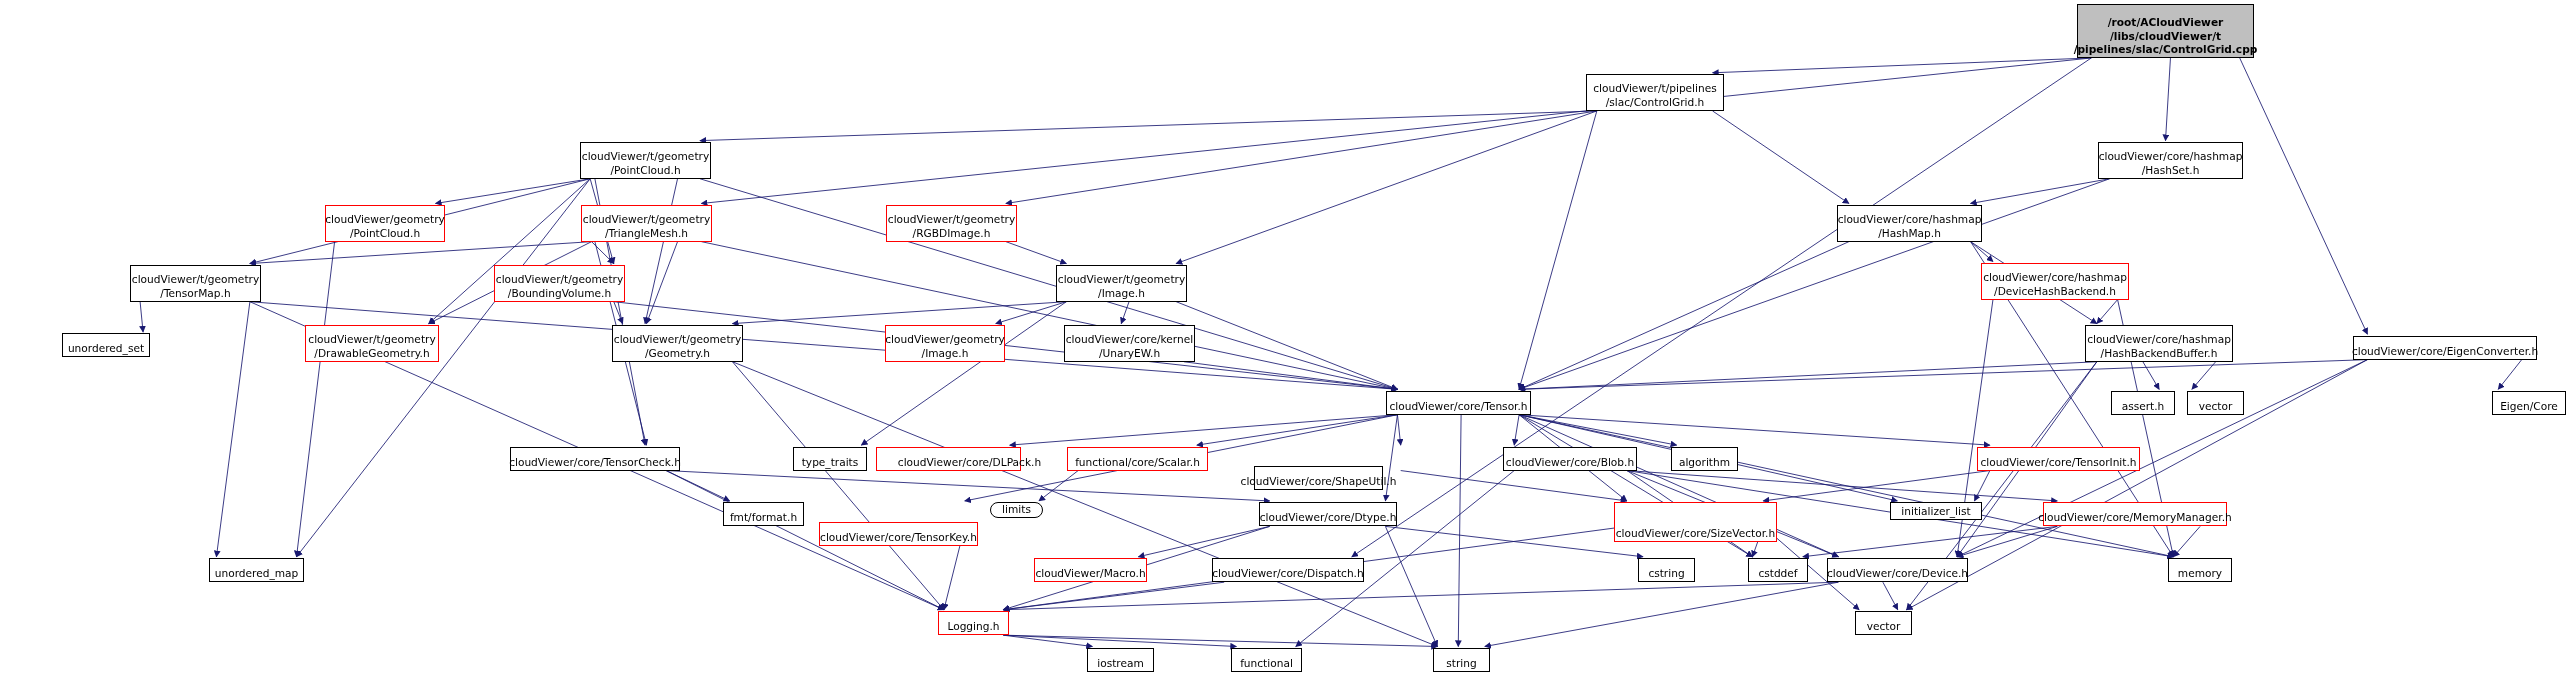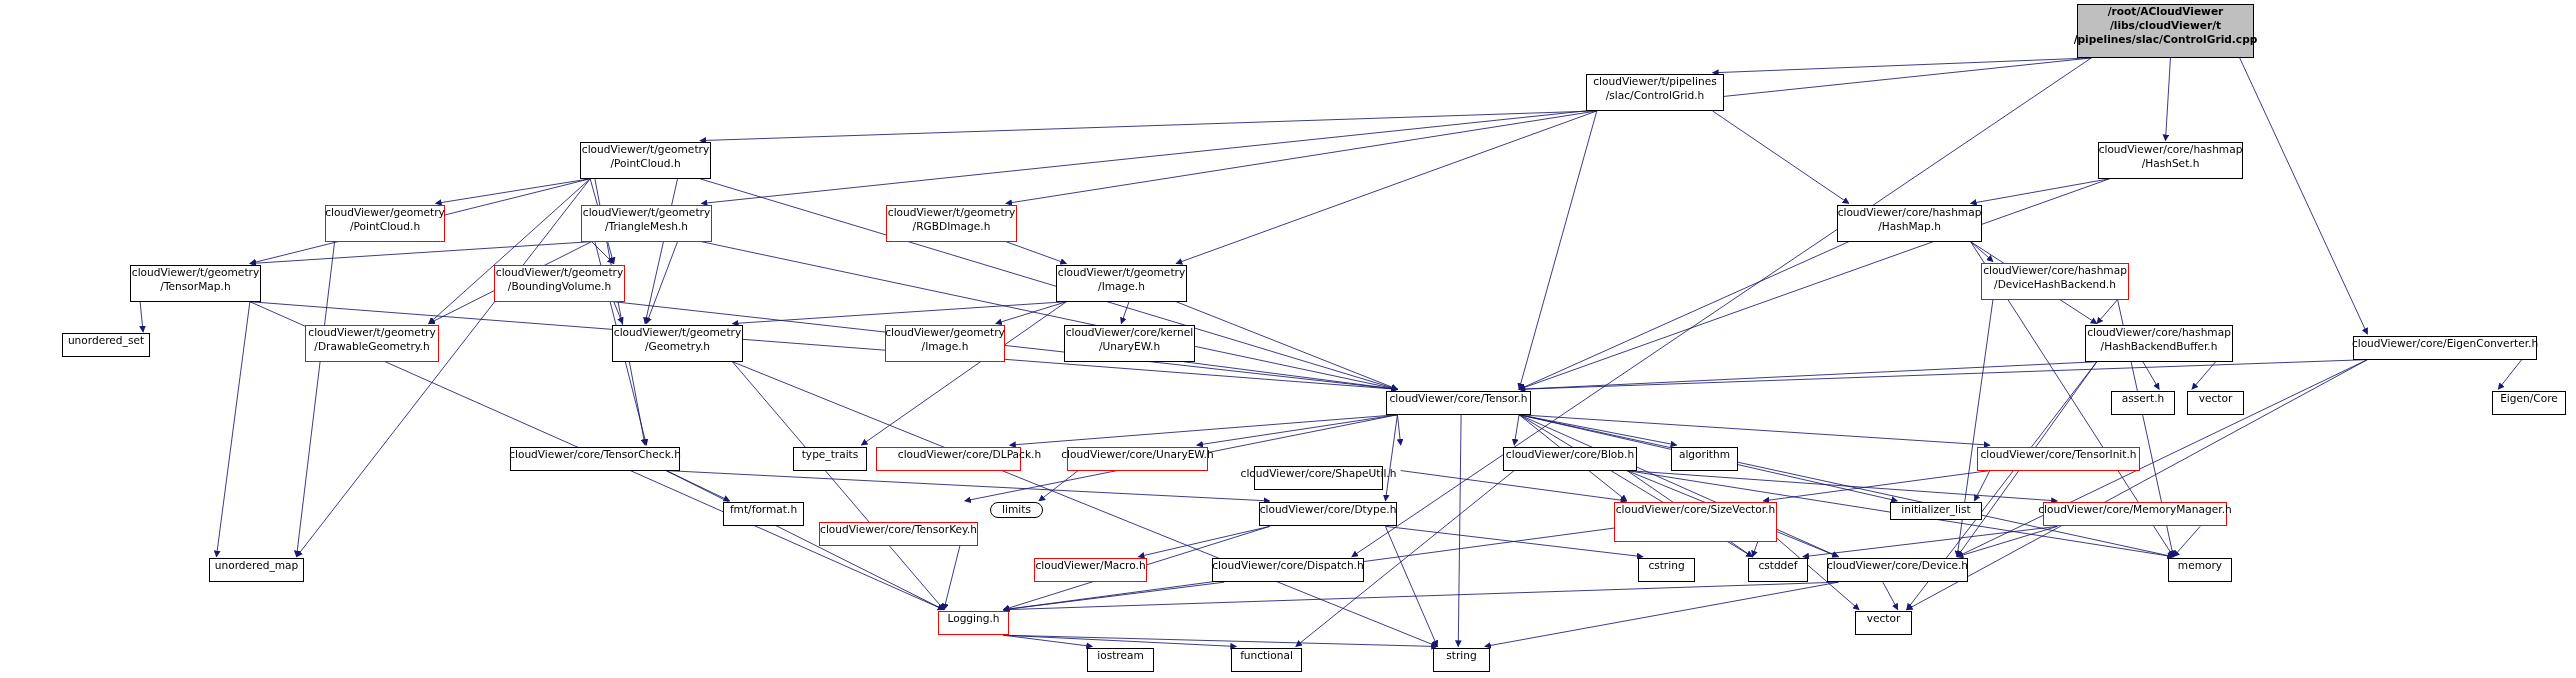--- a/index.html
+++ b/index.html
@@ -1,21 +1,21 @@
 <!DOCTYPE html>
 <html style="font-size:11.3px"><head>
 <meta charset="utf-8">
 <style>
   html,body{margin:0;padding:0;background:#ffffff;}
   #canvas{position:relative;width:2576px;height:679px;background:#ffffff;overflow:hidden;
           font-family:"DejaVu Sans","Liberation Sans",sans-serif;}
   #edge-layer{position:absolute;left:0;top:0;z-index:0;}
   .edge{fill:none;stroke:#191970;stroke-width:1.2px;}
   .node{position:absolute;z-index:1;background:#ffffff;border:0.7px solid #000000;box-sizing:border-box;
-        display:flex;align-items:flex-start;justify-content:center;text-align:center;
+        display:flex;align-items:flex-end;justify-content:center;text-align:center;
         font-size:10.6px;line-height:1.3;color:#000000;padding:0 2.1px;cursor:pointer;}
   .node.truncated{border-color:#ff0000;}
   .node.root{background:#bfbfbf;font-weight:bold;cursor:default;}
   .node-label{white-space:pre-line;pointer-events:none;}
 </style>
 </head>
 <body>
 
 <div id="canvas">
   <svg id="edge-layer" width="2576" height="679" viewBox="0 0 3646 961">
@@ -220,21 +220,21 @@
       <div class="node normal" style="left: 510px; top: 447px; width: 170px; height: 24px;">
         <span class="node-label">cloudViewer/core/TensorCheck.h</span>
       </div>
       <div class="node normal" style="left: 793px; top: 447px; width: 74px; height: 24px;">
         <span class="node-label">type_traits</span>
       </div>
       <div class="node truncated" style="left: 876px; top: 447px; width: 145px; height: 24px; padding-left: 44px;">
         <span class="node-label">cloudViewer/core/DLPack.h</span>
       </div>
       <div class="node truncated" style="left: 1067px; top: 447px; width: 141px; height: 24px;">
-        <span class="node-label">cloudViewer/core/UnaryEW.h</span>
+        <span class="node-label">functional/core/Scalar.h</span>
       </div>
       <div class="node normal" style="left: 1254px; top: 466px; width: 129px; height: 24px;">
         <span class="node-label">cloudViewer/core/ShapeUtil.h</span>
       </div>
       <div class="node normal" style="left: 1503px; top: 447px; width: 134px; height: 24px;">
         <span class="node-label">cloudViewer/core/Blob.h</span>
       </div>
       <div class="node normal" style="left: 1671px; top: 447px; width: 67px; height: 24px;">
         <span class="node-label">algorithm</span>
       </div>

